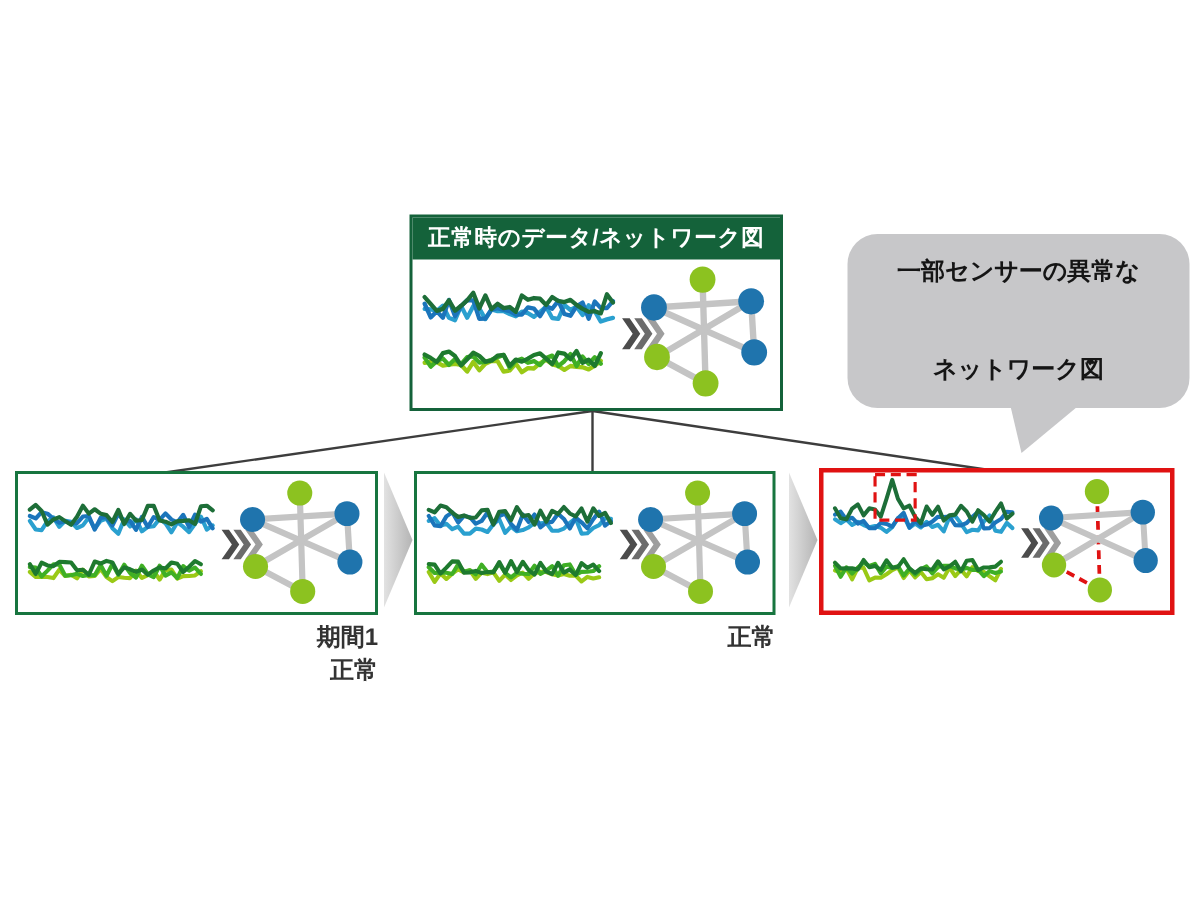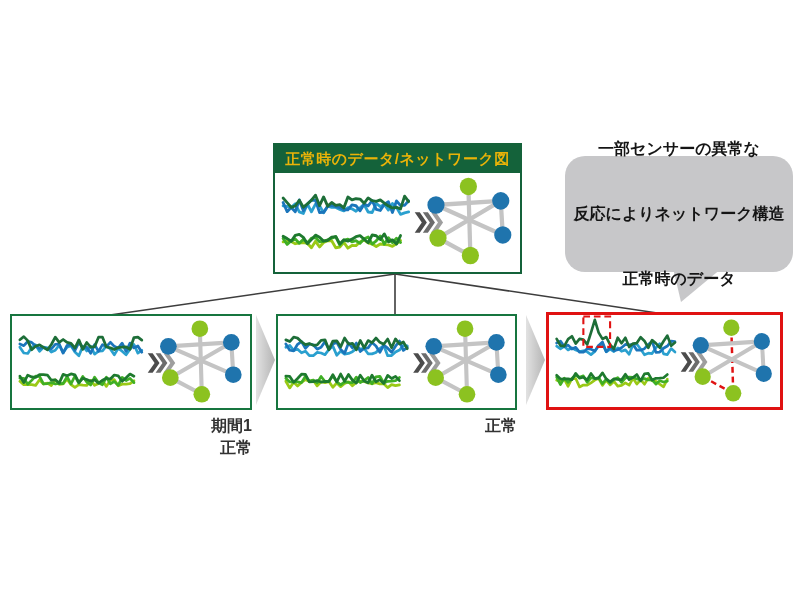--- a/index.html
+++ b/index.html
@@ -4,21 +4,21 @@
 <style>
   html,body{margin:0;padding:0;}
   body{width:800px;height:600px;background:#ffffff;overflow:hidden;
        font-family:"Liberation Sans",sans-serif;position:relative;}
   #stage{position:absolute;left:0;top:0;width:800px;height:600px;}
 
   #overlay{position:absolute;left:0;top:0;width:800px;height:600px;z-index:0;}
 
   .top-box{position:absolute;left:273px;top:143px;width:249px;height:131px;
     background:#fff;border:2px solid var(--header-green);box-sizing:border-box;z-index:2;}
-  .top-box .hdr{height:28px;background:var(--header-green);color:#eab308;
+  .top-box .hdr{height:28px;background:var(--header-green);color:#ffffff;
     font-size:15px;font-weight:bold;text-align:center;line-height:28px;
     letter-spacing:0.5px;white-space:nowrap;}
   .top-box svg{display:block;width:100%;height:97px;}
 
   .callout{position:absolute;left:565px;top:156px;width:228px;height:116px;
     background:var(--bubble-gray);border-radius:20px;z-index:1;
     display:flex;flex-direction:column;justify-content:center;align-items:center;
     font-size:16px;font-weight:600;color:#151515;line-height:1.5;text-align:center;gap:41px;}
 
   .period{position:absolute;background:#fff;box-sizing:border-box;z-index:2;}
@@ -84,22 +84,21 @@
           <circle cx="223" cy="27" r="8.5" fill="#1f74ad"></circle>
           <circle cx="161" cy="63" r="8.5" fill="#8cc220"></circle>
           <circle cx="225" cy="60" r="8.5" fill="#1f74ad"></circle>
           <circle cx="193" cy="80" r="8.5" fill="#8cc220"></circle>
         </g>
       </svg>
   </div>
 
   <div class="callout">
     <div>一部センサーの異常な</div>
-    <div>反応によりネットワーク構造</div>
-    <div>正常時のデータ</div>
+    <div>ネットワーク図</div>
   </div>
 
   <div class="period p0 normal" id="pbox0">
     <svg id="panel-0" viewBox="0 0 242 94" preserveAspectRatio="none" xmlns="http://www.w3.org/2000/svg">
         <g>
           <polyline points="8,31.9 12,37.8 16,38.3 20,32.1 24,29.6 28,36.0 32,31.9 36,32.6 40,36.8 44,35.0 48,29.7 52,37.3 56,31.9 60,30.4 64,36.9 68,40.7 72,30.9 76,35.7 80,30.9 84,39.0 88,36.0 92,35.6 96,30.5 100,33.7 104,39.7 108,33.0 112,35.9 116,39.6 120,33.9 124,29.1 128,37.9 132,35.0" fill="none" stroke="#2aa0cf" stroke-width="2.8" stroke-linejoin="round" stroke-linecap="round"></polyline>
           <polyline points="8,28.6 12,30.3 16,26.0 20,27.0 24,30.5 28,33.2 32,32.2 36,33.7 40,33.5 44,29.0 48,28.6 52,37.9 56,29.9 60,29.5 64,35.2 68,26.9 72,32.6 76,31.9 80,38.1 84,29.2 88,36.1 92,29.3 96,31.3 100,26.9 104,31.0 108,32.9 112,27.8 116,36.1 120,27.7 124,32.5 128,30.6 132,37.0" fill="none" stroke="#1b75bb" stroke-width="2.8" stroke-linejoin="round" stroke-linecap="round"></polyline>
           <polyline points="8,24.3 12,21.1 16,25.2 20,34.5 24,31.0 28,29.4 32,32.1 36,34.6 40,29.1 44,21.6 48,27.0 52,24.0 56,27.0 60,28.0 64,32.7 68,24.4 72,34.1 76,27.1 80,31.8 84,31.3 88,21.7 92,21.6 96,31.7 100,32.5 104,34.3 108,32.2 112,31.9 116,31.5 120,34.0 124,22.0 128,21.6 132,24.7" fill="none" stroke="#1d6e38" stroke-width="2.8" stroke-linejoin="round" stroke-linecap="round"></polyline>
           <polyline points="8,66.7 12,70.2 16,70.1 20,70.2 24,70.9 28,65.1 32,69.5 36,68.6 40,71.1 44,65.2 48,69.8 52,69.4 56,64.6 60,70.2 64,73.0 68,70.2 72,70.7 76,70.9 80,65.8 84,70.8 88,68.9 92,66.1 96,71.9 100,65.5 104,65.1 108,71.3 112,69.6 116,69.5 120,69.1 124,66.2" fill="none" stroke="#9ac916" stroke-width="2.8" stroke-linejoin="round" stroke-linecap="round"></polyline>
           <polyline points="8,63.4 12,63.7 16,69.8 20,65.8 24,61.5 28,61.7 32,69.3 36,69.0 40,68.0 44,69.5 48,68.8 52,69.0 56,62.0 60,69.3 64,61.3 68,68.7 72,61.8 76,67.5 80,70.5 84,62.5 88,68.3 92,70.2 96,62.5 100,69.2 104,67.0 108,70.9 112,62.7 116,65.9 120,63.7 124,68.1" fill="none" stroke="#3faf25" stroke-width="2.8" stroke-linejoin="round" stroke-linecap="round"></polyline>

